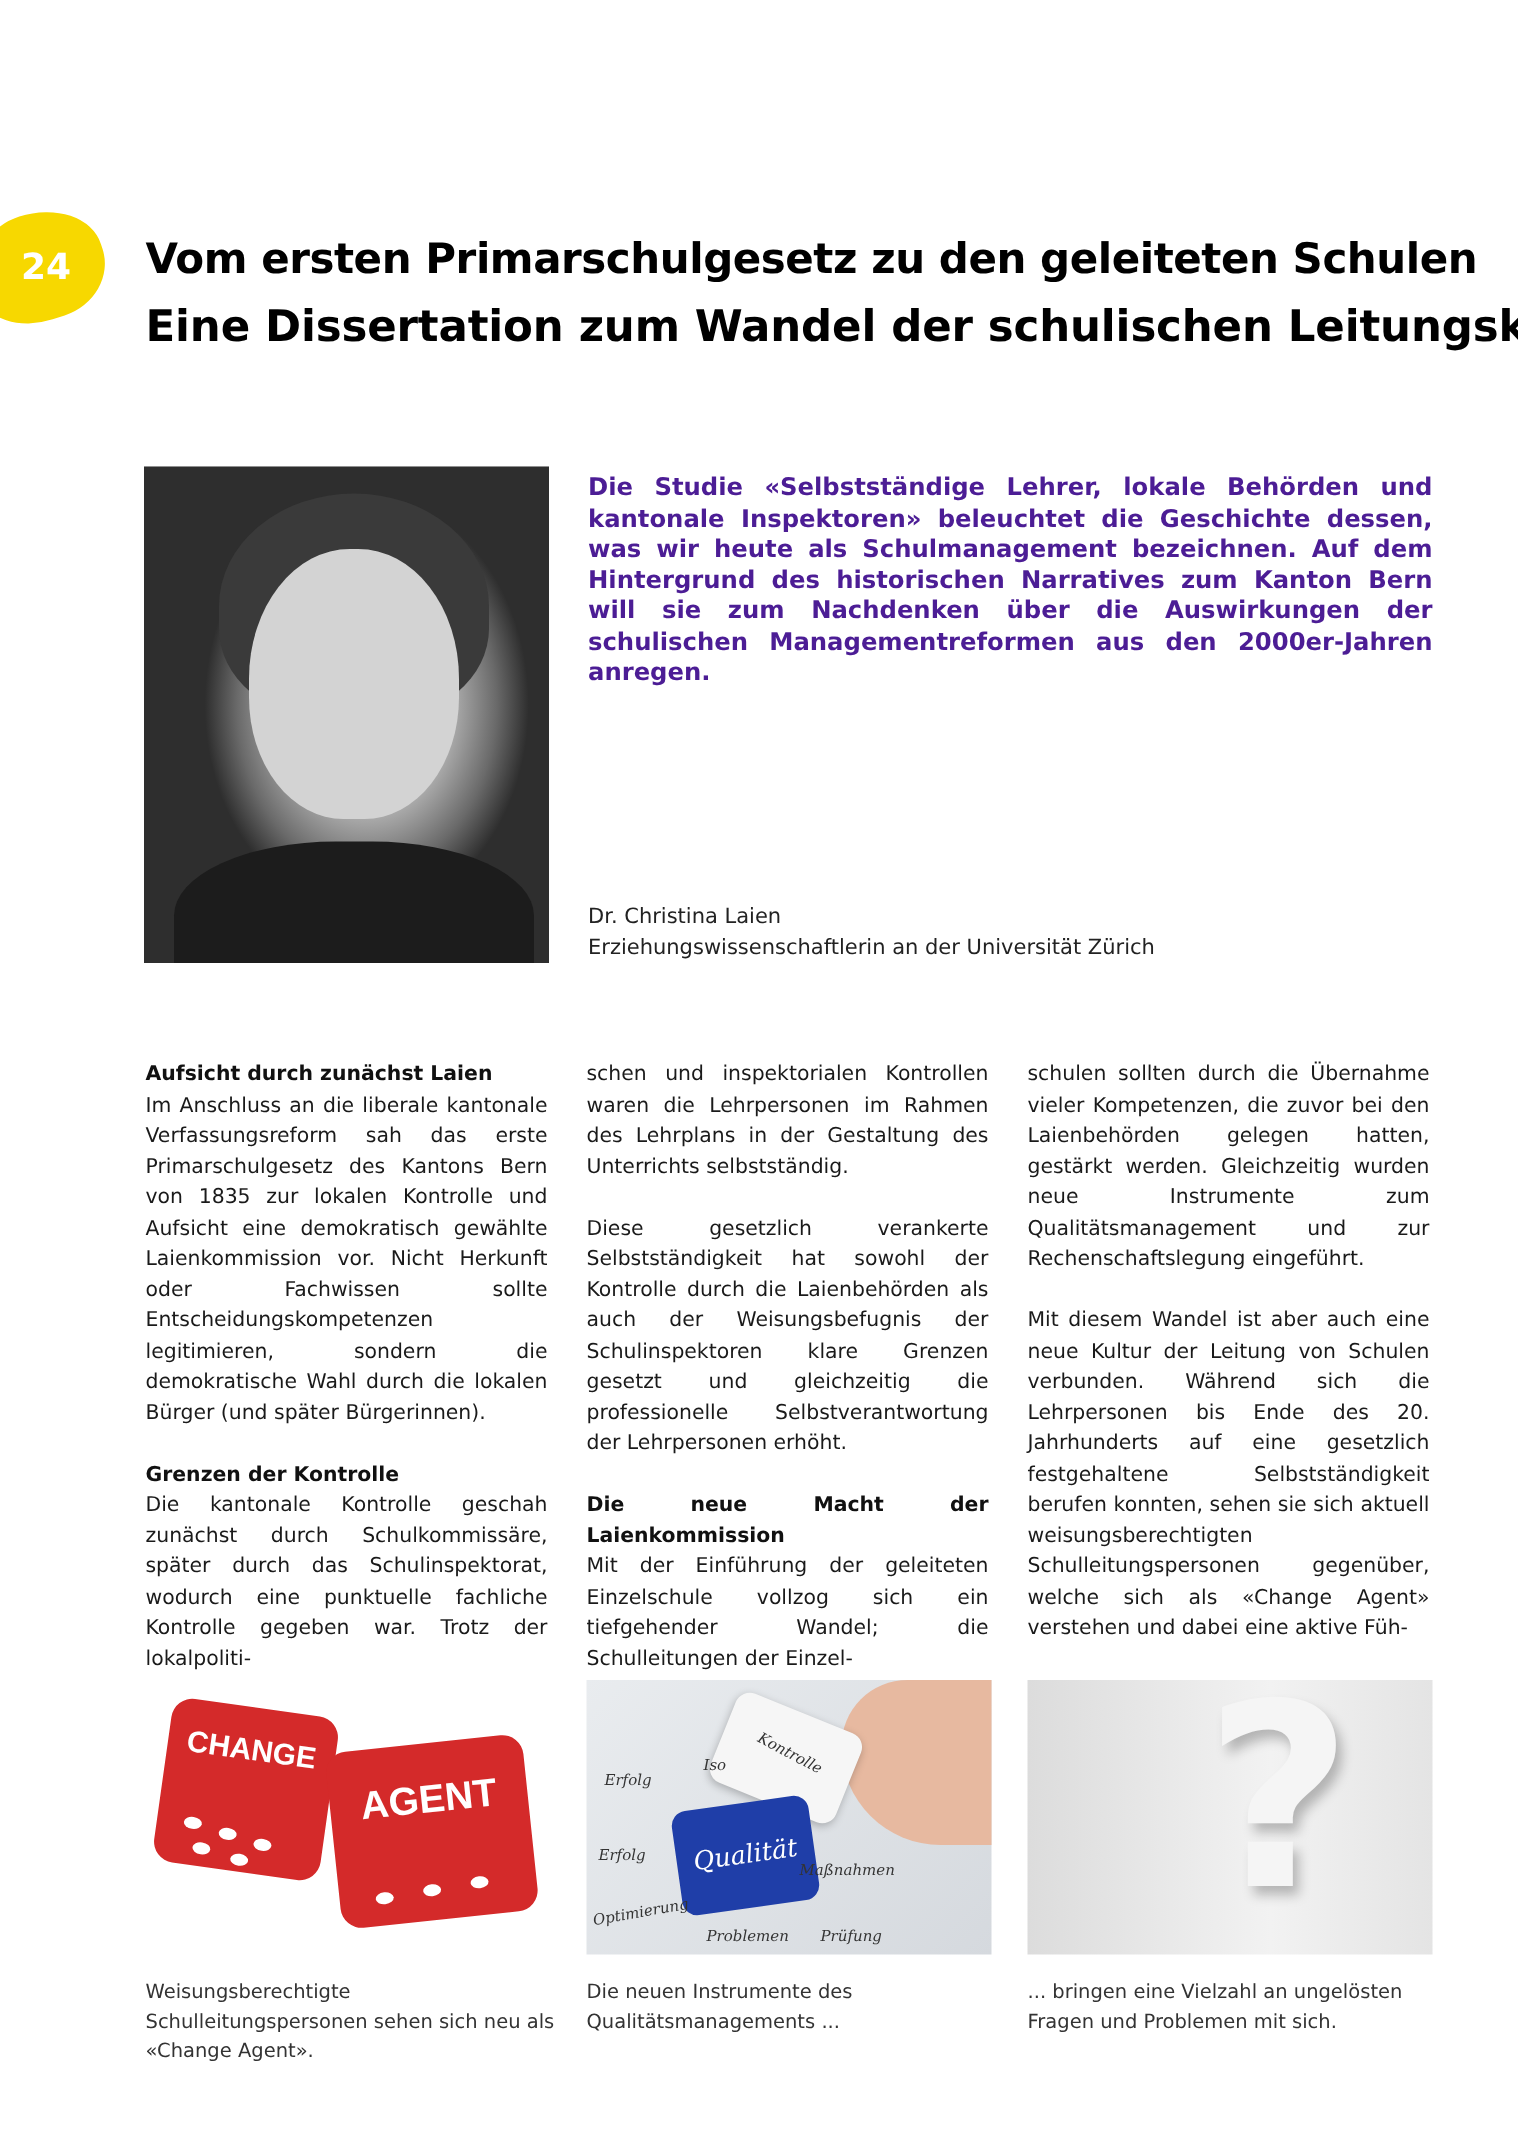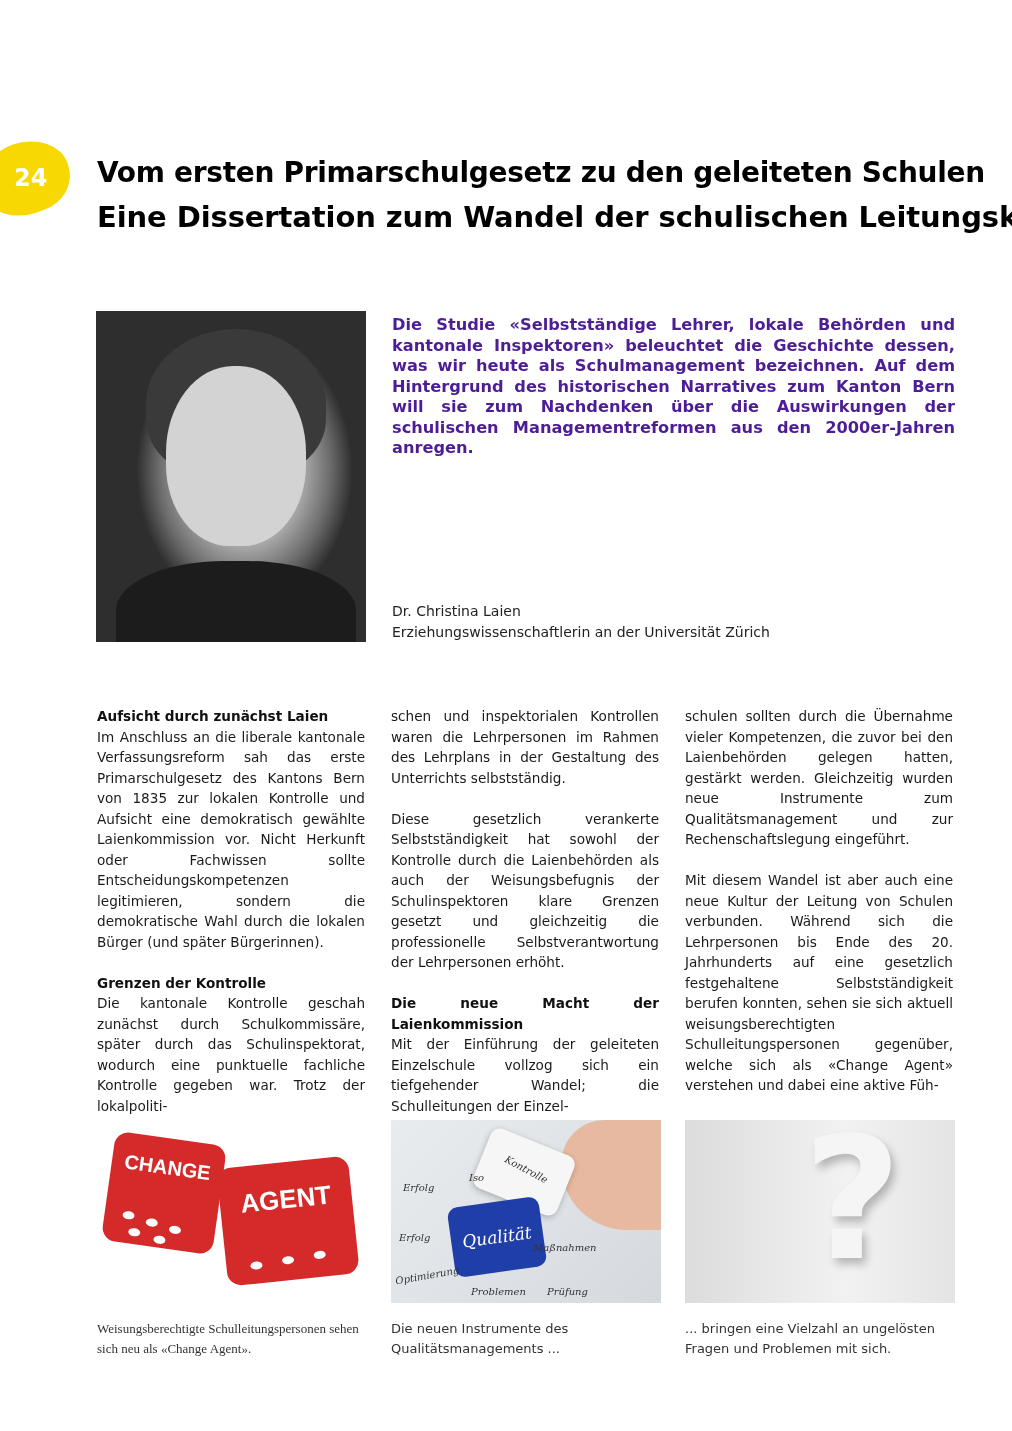--- a/index.html
+++ b/index.html
@@ -85,21 +85,21 @@
     .hand { position: absolute; left: 170px; top: 0; width: 110px; height: 110px; background: #e7b9a0; border-radius: 40% 0 0 60%; }
     .white-piece { position: absolute; left: 88px; top: 20px; width: 90px; height: 64px; background: #f6f6f6; border-radius: 10px; transform: rotate(22deg); box-shadow: 0 2px 6px rgba(0,0,0,0.25); }
     .qmark {
       position: absolute; left: 118px; top: -6px; font-size: 170px; line-height: 1; color: #f5f5f5;
       font-weight: bold; text-shadow: 4px 6px 8px rgba(0,0,0,0.25); font-family: "DejaVu Sans", sans-serif;
     }
     .caption {
       position: absolute; top: 1319px; width: 275px; margin: 0;
       font-size: 13px; line-height: 19.5px; color: #333;
     }
-    .cap1 { left: 97px; font-family: Liberation Serif, serif; } .cap2 { left: 391px; } .cap3 { left: 685px; }
+    .cap1 { left: 97px; } .cap2 { left: 391px; } .cap3 { left: 685px; }
   </style>
 </head>
 <body>
 
 <div class="page-badge"></div>
 <div class="page-number">24</div>
 
 <h1 class="title">Vom ersten Primarschulgesetz zu den geleiteten Schulen</h1>
 <h2 class="subtitle">Eine Dissertation zum Wandel der schulischen Leitungskultur</h2>
 

